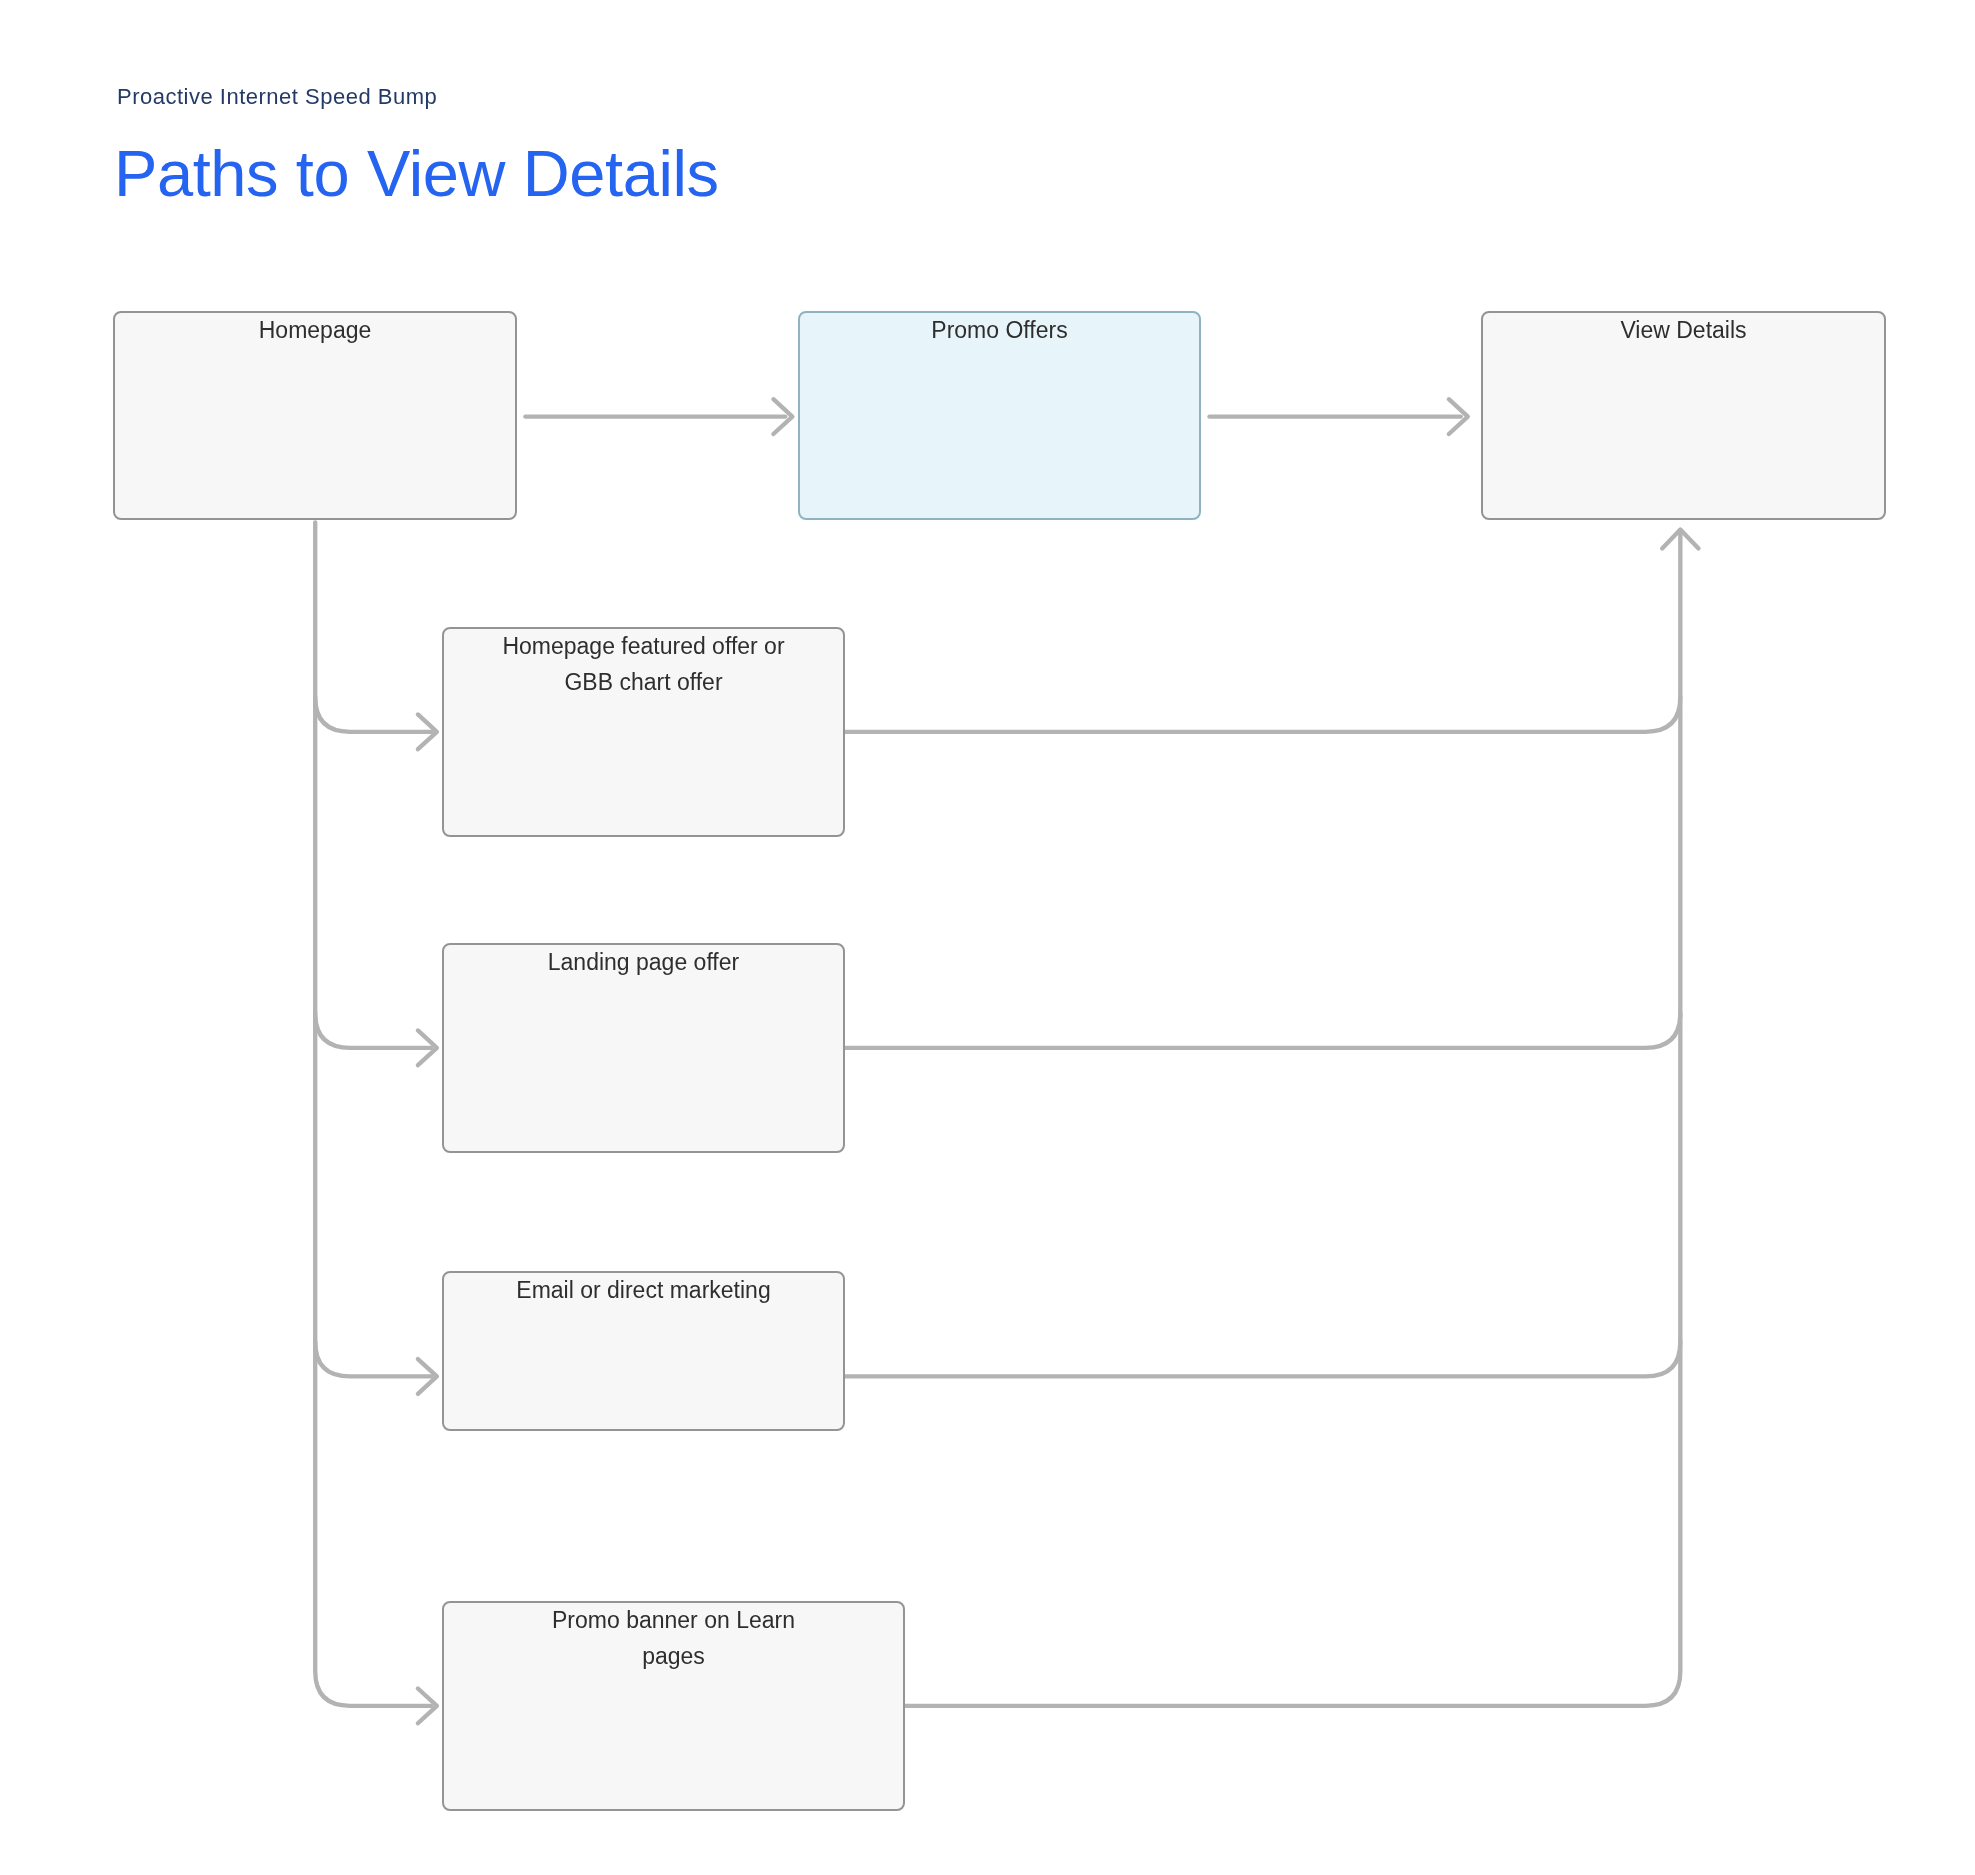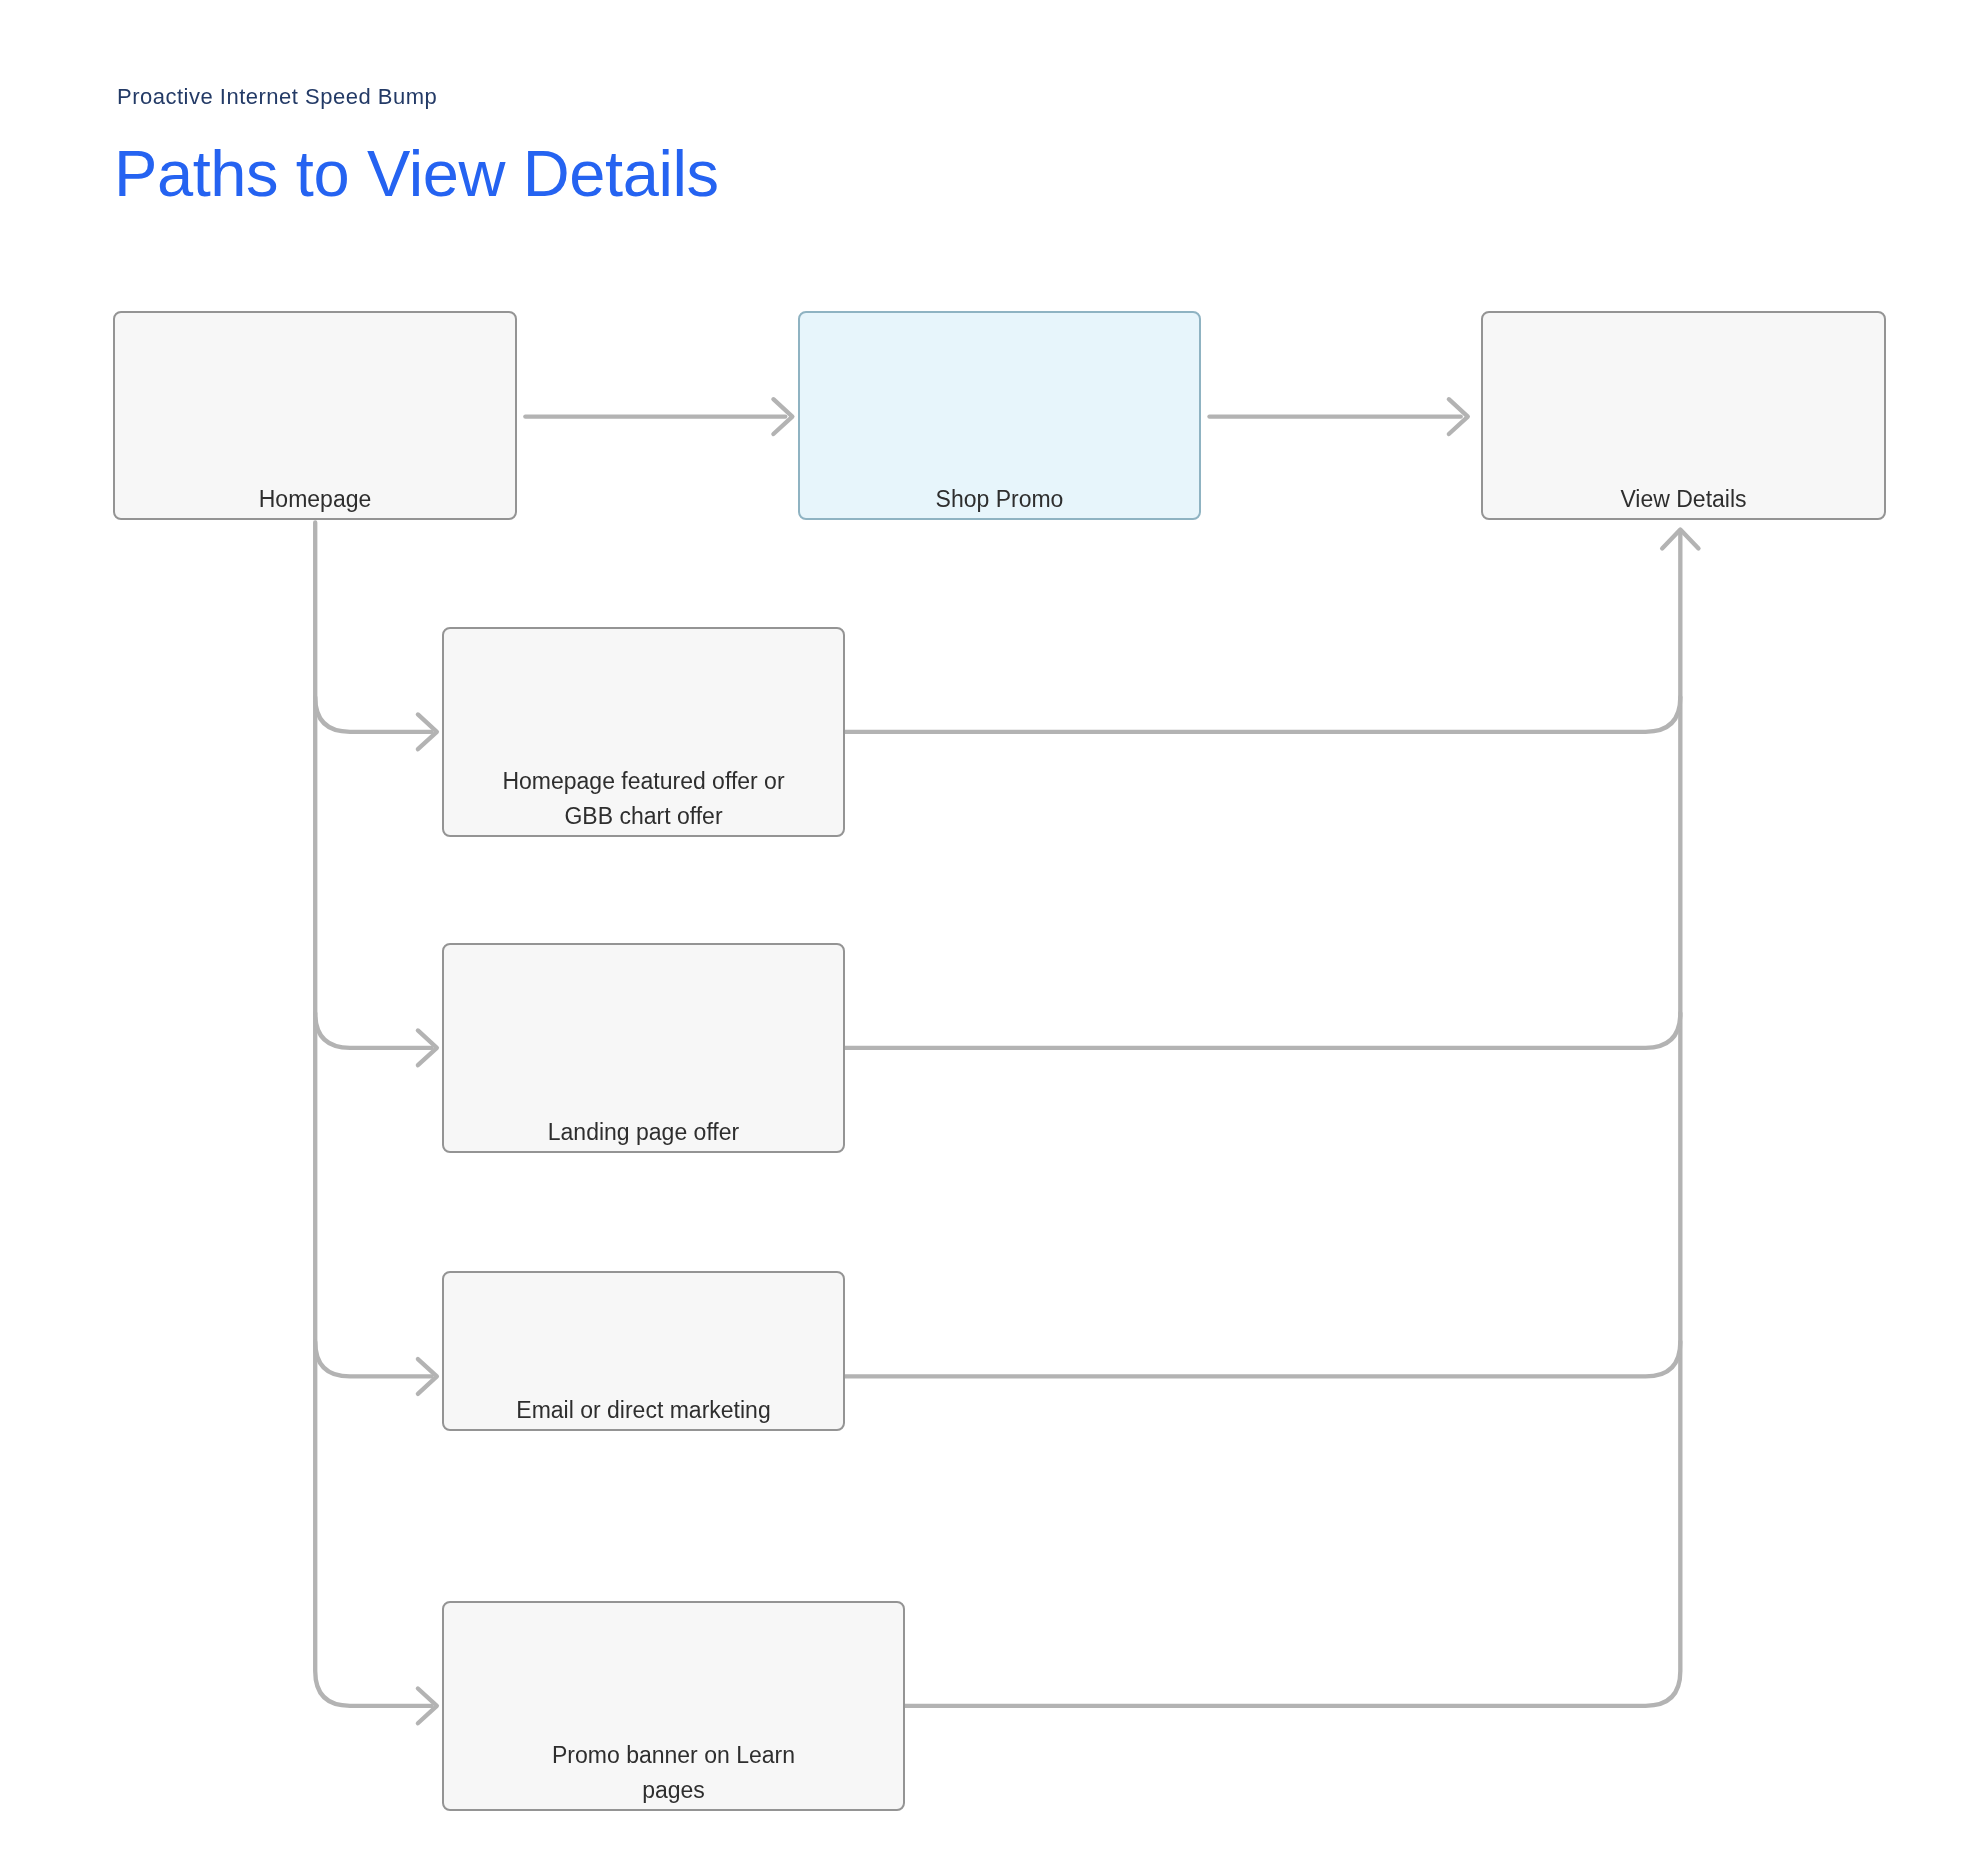--- a/index.html
+++ b/index.html
@@ -49,21 +49,21 @@
     stroke-linecap: round;
     stroke-linejoin: round;
   }
   .node {
     position: absolute;
     box-sizing: border-box;
     border-radius: 8px;
     background: #f7f7f7;
     border: 2px solid #949494;
     display: flex;
-    align-items: flex-end;
+    align-items: flex-start;
     justify-content: center;
     text-align: center;
   }
   .node.highlight {
     background: #e7f5fb;
     border-color: #8fb3c2;
   }
   .node .label {
     font-size: 23px;
     line-height: 1.55;
@@ -110,21 +110,21 @@
     <path d="M 1070 926 H 2083 Q 2127 926 2127 882"></path>
     <path d="M 1070 1326 H 2083 Q 2127 1326 2127 1282"></path>
     <path d="M 1070 1742 H 2083 Q 2127 1742 2127 1698"></path>
   </svg>
 
   <div class="node n-homepage">
     <span class="label">Homepage</span>
   </div>
 
   <div class="node highlight n-shop">
-    <span class="label">Shop Promo</span>
+    <span class="label">Promo Offers</span>
   </div>
 
   <div class="node n-view">
     <span class="label">View Details</span>
   </div>
 
   <div class="node n-b1">
     <span class="label">Homepage featured offer or
 GBB chart offer</span>
   </div>

